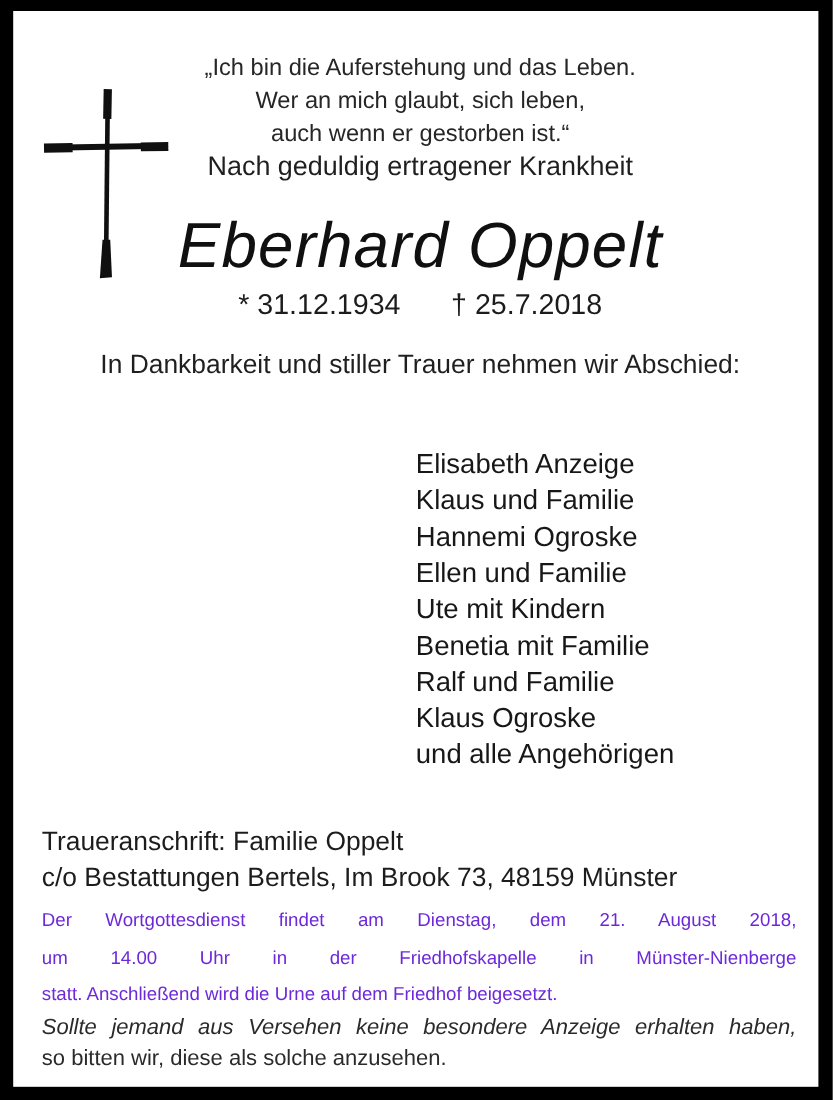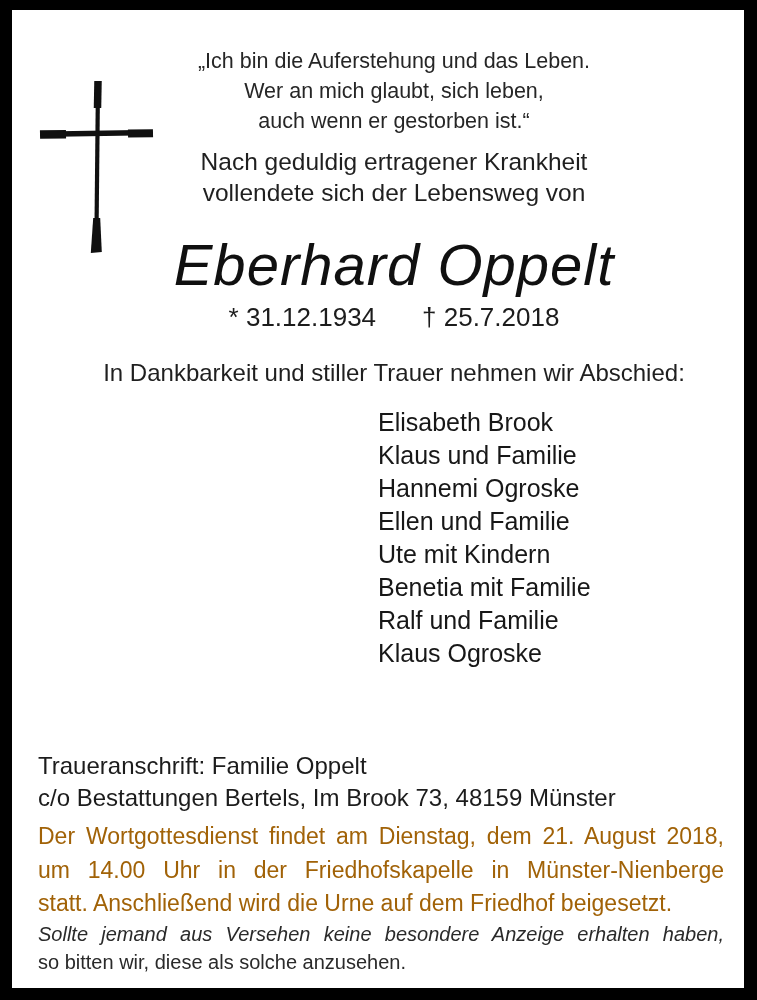--- a/index.html
+++ b/index.html
@@ -28,31 +28,30 @@
     left: 24px;
     top: 62px;
     width: 122px;
     height: 186px;
   }
   .center-col {
     position: absolute;
     left: 0;
     top: 0;
     width: 700px;
-    padding-left: 32px;
+    padding-left: 20px;
     text-align: center;
   }
   .quote {
     margin-top: 36px;
     font-size: 21.5px;
     line-height: 30px;
     color: #262626;
   }
   .intro {
-    margin-top: 10px;
     font-size: 24.5px;
     line-height: 31px;
     color: #1f1f1f;
   }
   .deceased-name {
     margin-top: 24px;
     font-size: 58px;
     line-height: 66px;
     font-style: italic;
     font-weight: 500;
@@ -89,23 +88,23 @@
     font-size: 24px;
     line-height: 32px;
     color: #1c1c1c;
     white-space: nowrap;
   }
   .service {
     position: absolute;
     left: 26px;
     top: 810px;
     width: 686px;
-    font-size: 23px;
+    font-size: 17px;
     line-height: 33.5px;
-    color: #a16207;
+    color: #6d28d9;
   }
   .service .just {
     text-align: justify;
     text-align-last: justify;
   }
   .note {
     position: absolute;
     left: 26px;
     top: 910px;
     width: 686px;
@@ -137,41 +136,41 @@
 
   <div class="center-col">
     <div class="quote">
       <div>„Ich bin die Auferstehung und das Leben.</div>
       <div>Wer an mich glaubt, sich leben,</div>
       <div>auch wenn er gestorben ist.“</div>
     </div>
 
     <div class="intro">
       <div>Nach geduldig ertragener Krankheit</div>
-      <div>vollendete sich der Lebensweg von</div>
     </div>
 
     <div class="deceased-name">Eberhard Oppelt</div>
 
     <div class="dates">
       <span class="birth">* 31.12.1934</span><span class="death">† 25.7.2018</span>
     </div>
 
     <div class="farewell">In Dankbarkeit und stiller Trauer nehmen wir Abschied:</div>
   </div>
 
   <div class="mourners">
-    <div>Elisabeth Brook</div>
+    <div>Elisabeth Anzeige</div>
     <div>Klaus und Familie</div>
     <div>Hannemi Ogroske</div>
     <div>Ellen und Familie</div>
     <div>Ute mit Kindern</div>
     <div>Benetia mit Familie</div>
     <div>Ralf und Familie</div>
     <div>Klaus Ogroske</div>
+    <div>und alle Angehörigen</div>
   </div>
 
   <div class="address">
     <div>Traueranschrift: Familie Oppelt</div>
     <div>c/o Bestattungen Bertels, Im Brook 73, 48159 Münster</div>
   </div>
 
   <div class="service">
     <div class="just">Der Wortgottesdienst findet am Dienstag, dem 21. August 2018,</div>
     <div class="just">um 14.00 Uhr in der Friedhofskapelle in Münster-Nienberge</div>

